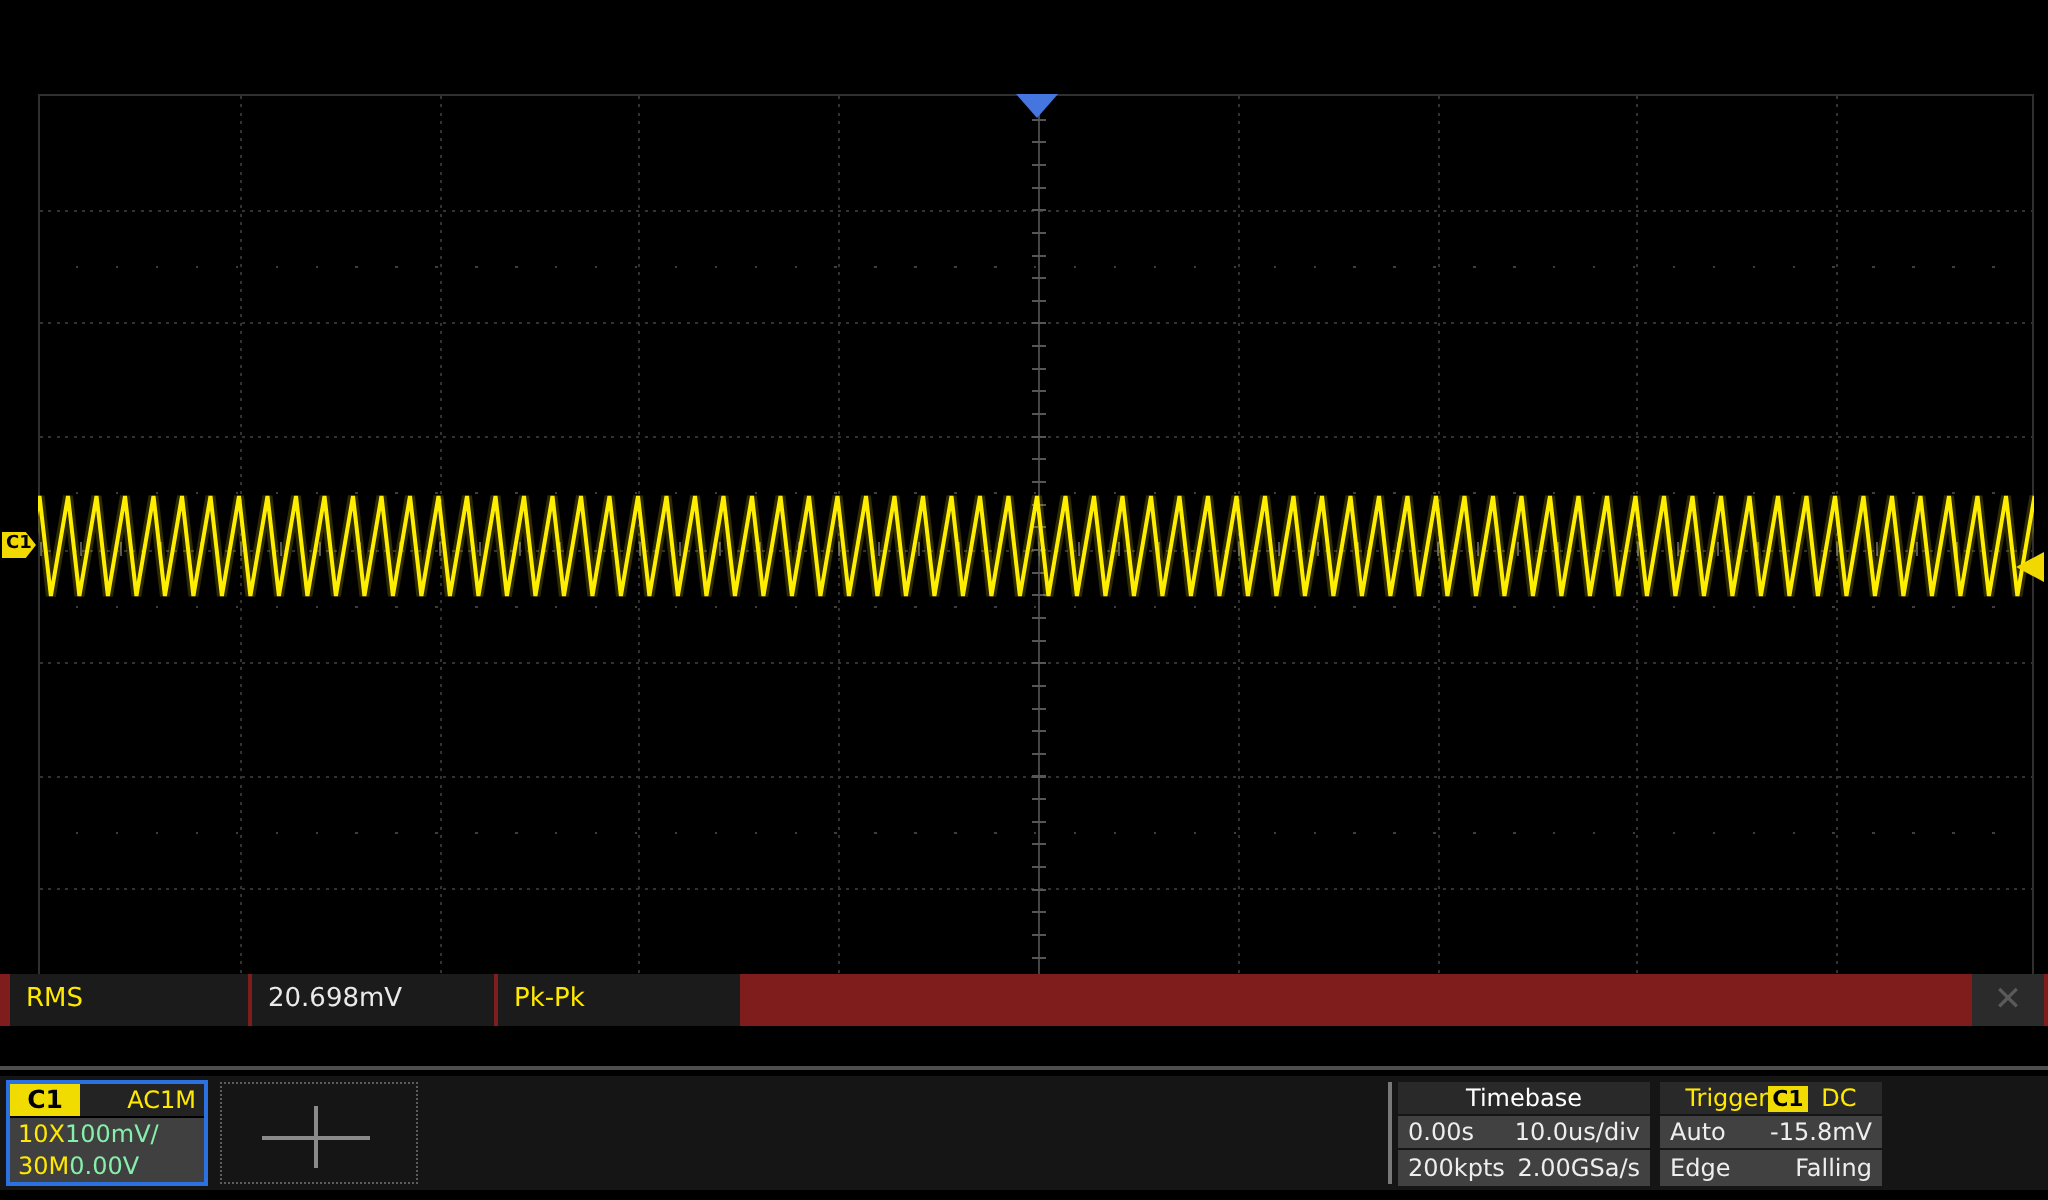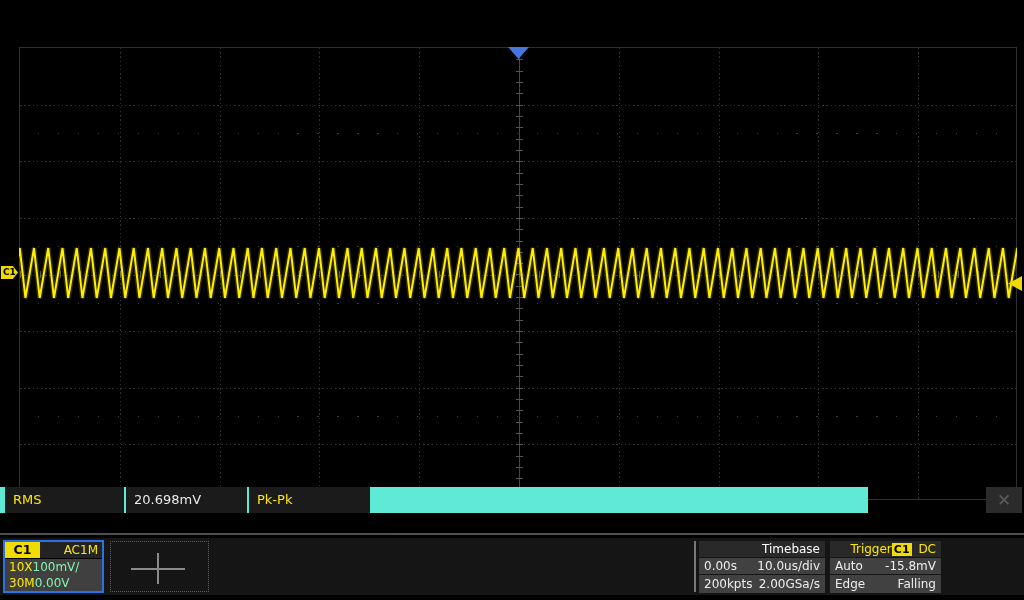--- a/index.html
+++ b/index.html
@@ -34,21 +34,21 @@
   
   .trig-pos { left:508px; top:47px; width:21px; height:12px; background:#4576e0;
     clip-path:polygon(0 0,100% 0,50% 100%); }
   .trig-level { left:1008px; top:276px; width:14px; height:15px; background:#f0d800;
     clip-path:polygon(100% 0,100% 100%,0 50%); }
   .ch-zero { left:1px; top:266px; width:17px; height:13px; background:#f0d800;
     clip-path:polygon(0 0,70% 0,100% 50%,70% 100%,0 100%);
     color:#000; font-size:9px; font-weight:bold; line-height:13px; padding-left:2px; box-sizing:border-box; }
 
   
-  #measure-bar { left:0; top:487px; width:868px; height:26px; background:#5eead4; }
+  #measure-bar { left:0; top:487px; width:1024px; height:26px; background:#7f1d1d; }
   .m-cell { position:absolute; top:0; height:26px; background:#1b1b1b;
     font-size:13px; line-height:26px; padding-left:8px; box-sizing:border-box; white-space:nowrap; }
   .m-label { color:#ffe900; }
   .m-value { color:#eaeaea; }
   #m-c1 { left:5px;   width:119px; }
   #m-c2 { left:126px; width:121px; }
   #m-c3 { left:249px; width:121px; }
   #m-c4 { left:372px; width:122px; }
   #close-btn { position:absolute; left:986px; top:0; width:36px; height:26px; background:#2b2b2b;
     color:#5a5a5a; font-size:17px; line-height:26px; text-align:center; cursor:pointer; }
@@ -74,21 +74,21 @@
   .cross-h { position:absolute; left:20px; top:26px; width:54px; height:2px; background:#8a8a8a; }
   .cross-v { position:absolute; left:46px; top:11px; width:2px; height:31px; background:#8a8a8a; }
 
   #tb-divider { position:absolute; left:694px; top:3px; width:2px; height:51px; background:#787878; }
 
   .panel { position:absolute; top:3px; height:52px; font-size:12px; cursor:pointer; }
   #tb-panel  { left:699px; width:126px; }
   #trg-panel { left:830px; width:111px; }
   .p-head { position:absolute; top:0; left:0; right:0; height:16px; background:#292929;
     line-height:16px; padding:0 5px; box-sizing:border-box; color:#fff;
-    display:flex; justify-content:flex-end; white-space:nowrap; }
+    display:flex; justify-content:center; white-space:nowrap; }
   .p-row  { position:absolute; left:0; right:0; height:16px; background:#414141;
     line-height:16px; padding:0 5px; box-sizing:border-box; color:#eee;
     display:flex; justify-content:space-between; white-space:nowrap; }
   .p-row.r1 { top:17px; }
   .p-row.r2 { top:34px; height:18px; line-height:18px;text-align:center; }
   .trg-title { color:#ffe900; }
   .src-badge { background:#f0dc00; color:#000; padding:0 2px; font-size:11px; height:13px;
     line-height:13px; margin-top:1px; display:inline-block; font-weight:bold; }
   .dc { color:#ffe900; margin-left:3px; }
 </style>

